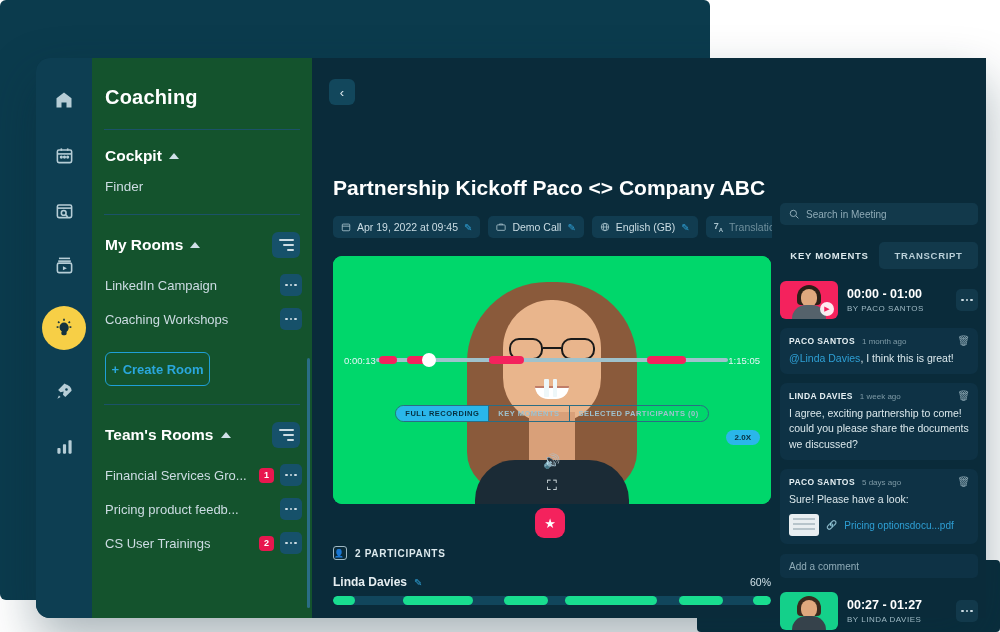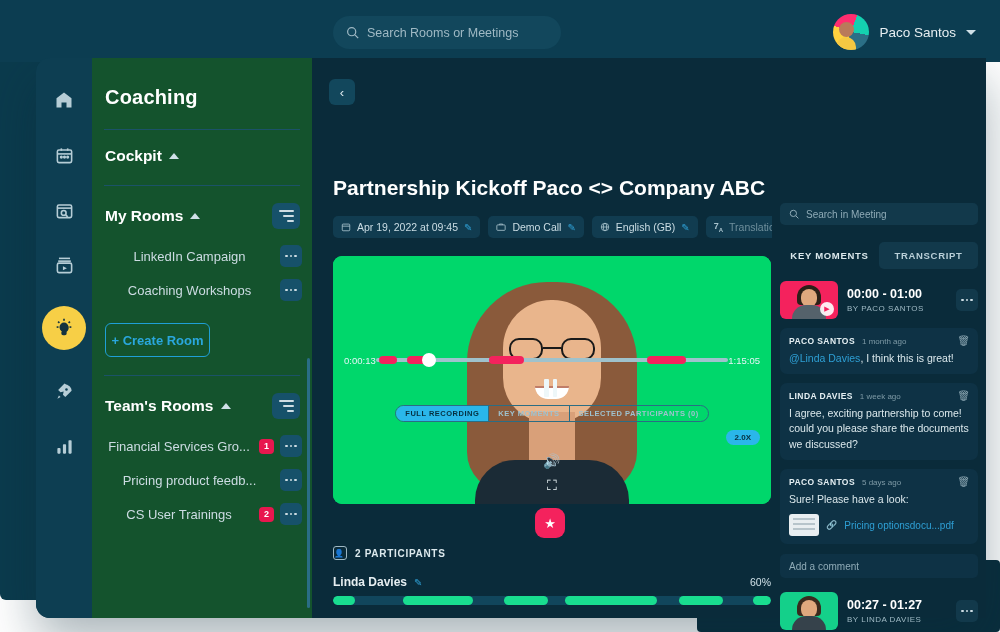--- a/index.html
+++ b/index.html
@@ -78,21 +78,21 @@
   .sb-title { color:#ffffff; font-size:20px; font-weight:bold; padding:28px 0 0 13px; letter-spacing:.2px;}
   .sb-divider { height:1px; background:#1b5268; margin:20px 12px 0 12px; }
   .sb-section {
     display:flex; align-items:center; gap:7px;
     padding:17px 12px 0 13px;
   }
   .sb-section .lbl { color:#ffffff; font-size:15.5px; font-weight:bold; }
   .chev-up { width:0;height:0;border-left:5px solid transparent;border-right:5px solid transparent;border-bottom:6px solid #cfe0e7; }
   .sb-link { color:#cddce3; font-size:13.5px; padding:14px 13px 0 13px; }
   .sb-row {
-    display:flex; align-items:center; padding:0 10px 0 13px; height:34px; gap:6px;text-align:center;
+    display:flex; align-items:center; padding:0 10px 0 13px; height:34px; gap:6px;
   }
   .sb-row .name { color:#cddce3; font-size:13px; flex:1; white-space:nowrap; overflow:hidden; }
   .badge {
     background:#e8174e; color:#fff; font-size:9px; font-weight:bold;
     width:15px;height:15px;border-radius:4px; display:flex;align-items:center;justify-content:center; flex:none;
   }
   .dots {
     width:22px;height:22px;border-radius:5px; background:#16516a;
     display:flex;align-items:center;justify-content:center; gap:2px; flex:none;
   }
@@ -236,34 +236,20 @@
   .addc { margin-top:10px; height:24px; background:#0e3245; border-radius:5px; display:flex;align-items:center;padding:0 9px; color:#8fabb7; font-size:10px;}
 </style>
 </head>
 <body>
 
 <div class="stage">
   <div class="layer-back"></div>
   <div class="layer-back2"></div>
   <div class="window-shadow"></div>
 
-  <div class="topbar">
-    <div class="search-box">
-      <svg width="13" height="13" viewBox="0 0 16 16">
-          <circle cx="7" cy="7" r="5" stroke="#9fb9c4" stroke-width="1.5" fill="none"></circle>
-          <line x1="11" y1="11" x2="15" y2="15" stroke="#9fb9c4" stroke-width="1.5"></line>
-        </svg>
-      <span class="ph">Search Rooms or Meetings</span>
-    </div>
-    <div class="user-chip">
-      <div class="avatar-top"></div>
-      <span class="user-name">Paco Santos</span>
-      <span class="caret-d"></span>
-    </div>
-  </div>
 
   <div class="rail">
     <div class="rail-icon">
       <svg width="20" height="20" viewBox="0 0 24 24" fill="currentColor">
           <path d="M12 3L3 10v11h6v-6h6v6h6V10z"></path>
         </svg>
     </div>
     <div class="rail-icon">
       <svg width="19" height="19" viewBox="0 0 24 24" fill="none" stroke="currentColor" stroke-width="2">
           <rect x="3" y="5" width="18" height="16" rx="2"></rect>
@@ -320,20 +306,21 @@
   </div>
 
   <div class="sidebar">
     <div class="sb-title">Coaching</div>
     <div class="sb-divider"></div>
 
     <div class="sb-section">
       <span class="lbl">Cockpit</span>
       <span class="chev-up"></span>
     </div>
+    <div class="sb-link">Finder</div>
     <div class="sb-divider"></div>
 
     <div class="sb-section">
       <span class="lbl">My Rooms</span>
       <span class="chev-up"></span>
       <span style="flex:1"></span>
       <span class="sortbtn">
           <i></i>
           <i></i>
           <i></i>

